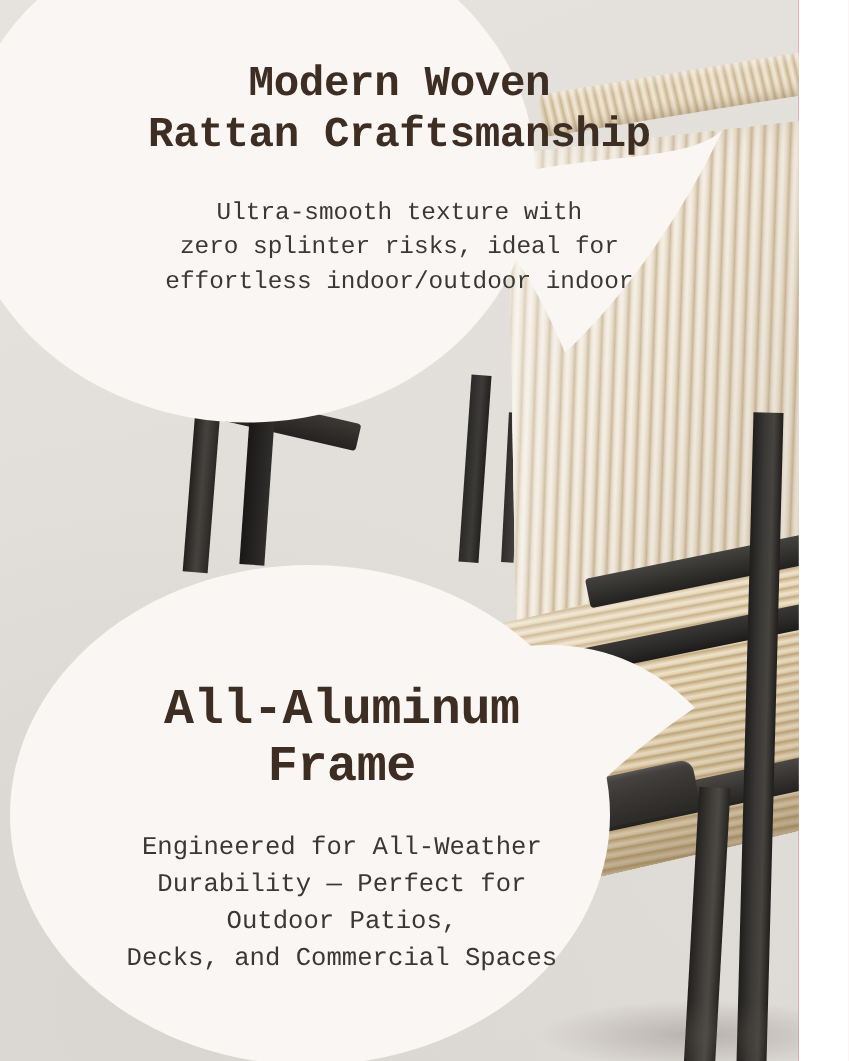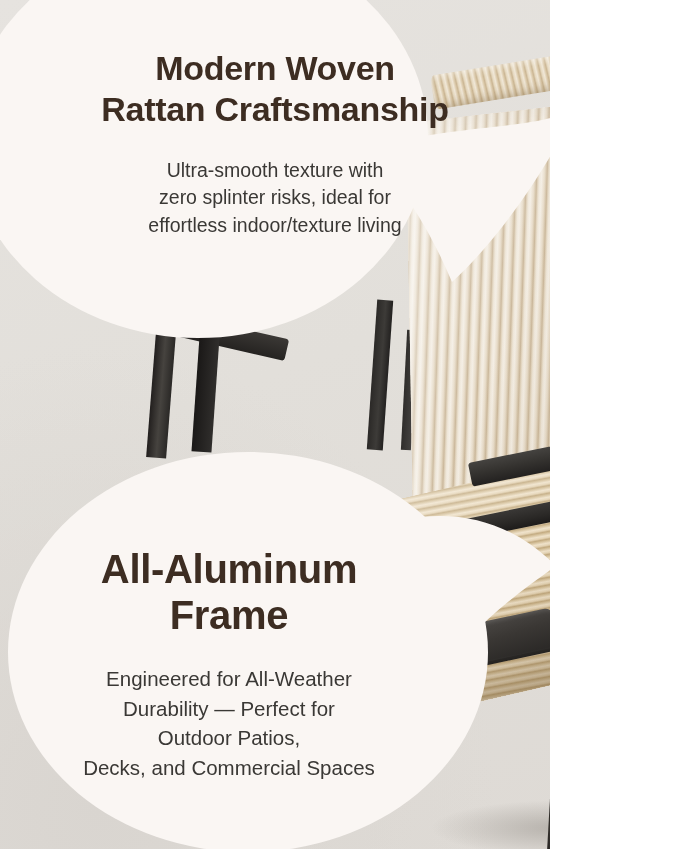--- a/index.html
+++ b/index.html
@@ -3,25 +3,25 @@
 <meta charset="utf-8">
 <title>Product Feature Infographic</title>
 <style>
   html, body {
     margin: 0;
     padding: 0;
     background: #ffffff;
   }
   #canvas {
     position: relative;
-    width: 550px;
+    width: 639px;
     height: 849px;
     overflow: hidden;
     background: #ef4444;
-    font-family: Liberation Sans, sans-serif;
+    font-family: Liberation Mono, monospace;
     -webkit-font-smoothing: antialiased;
   }
 
   
   .bg {
     position: absolute;
     inset: 0;
     background:
       radial-gradient(120% 90% at 18% 95%, #d9d5d0 0%, rgba(217,213,208,0) 60%),
       linear-gradient(160deg, #e6e3df 0%, #e2dfda 45%, #dedad5 100%);
@@ -354,21 +354,21 @@
     <path d="M 360 150 C 470 120, 548 132, 578 104 C 548 168, 500 238, 452 282 C 430 230, 400 178, 360 150 Z" fill="#faf6f3"></path>
   </svg>
 
   <div class="bubble" id="bubble-top"></div>
 
   <div class="bubble-content" style="top:48px;">
     <p class="headline" id="headline-top">Modern Woven
 Rattan Craftsmanship</p>
     <p class="subline" id="subline-top">Ultra-smooth texture with
 zero splinter risks, ideal for
-effortless indoor/texture living</p>
+effortless indoor/outdoor indoor</p>
   </div>
 
   <svg class="bubble-tail" style="left:0;top:0;width:679px;height:849px;position:absolute;">
     <path d="M 400 520 C 470 506, 520 530, 556 566 C 512 596, 470 632, 444 666 C 436 606, 424 556, 400 520 Z" fill="#faf6f3"></path>
   </svg>
 
   <div class="bubble" id="bubble-bottom"></div>
 
   <div class="bubble-content" style="top:546px; left:-46px; width:100%;">
     <p class="headline" id="headline-bottom">All-Aluminum

